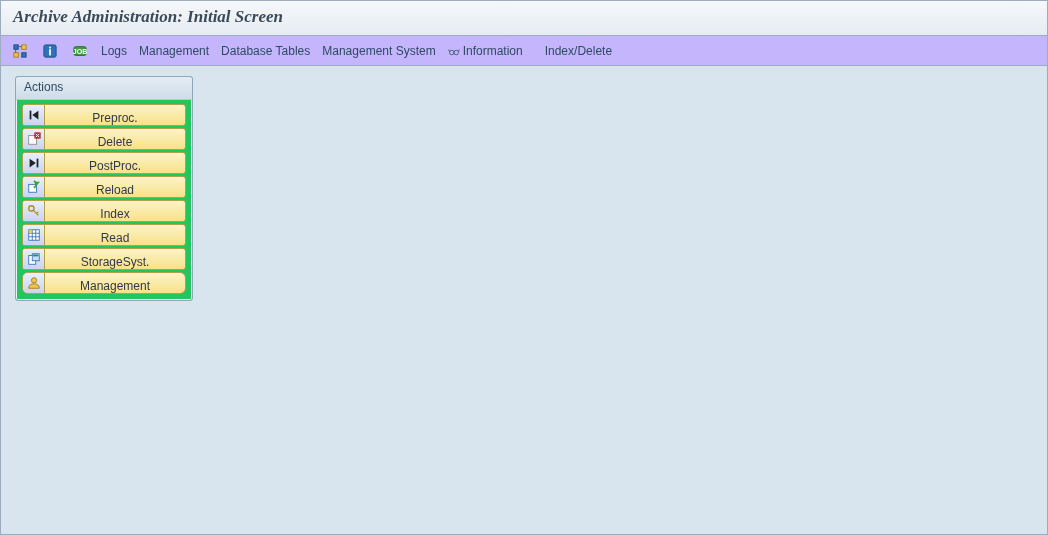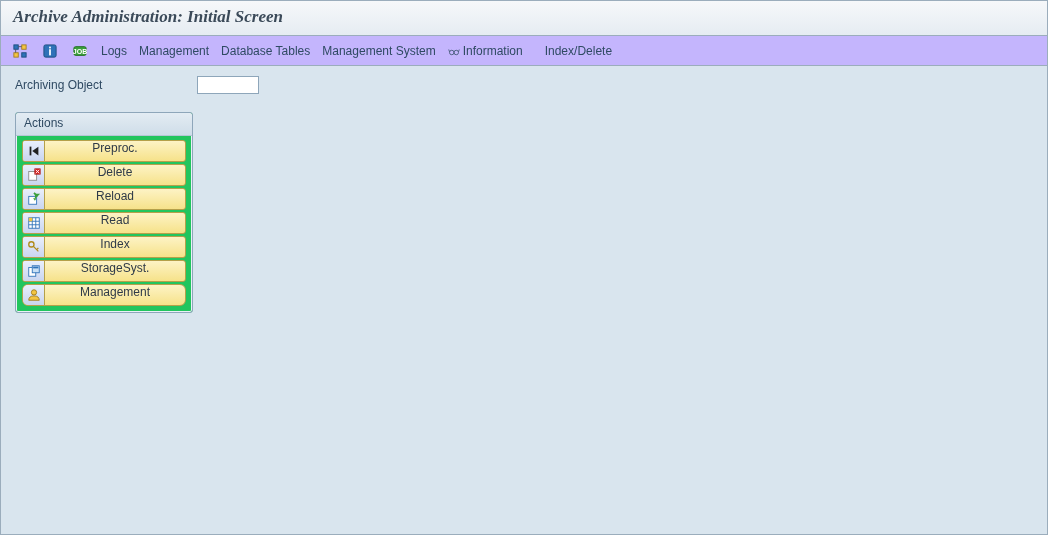--- a/index.html
+++ b/index.html
@@ -84,21 +84,21 @@
       padding: 3px 8px 5px 8px;
       background: linear-gradient(#e3ecf3, #cfdde9);
       border-bottom: 1px solid #b5c7d5;
       border-radius: 3px 3px 0 0;
     }
     .actions-body {
       padding: 4px 6px 6px 6px;
     }
     .action-button {
       display: flex;
-      align-items: flex-start;
+      align-items: flex-end;
       width: 100%;
       height: 22px;
       margin-bottom: 2px;
       background: linear-gradient(#fdf3c5, #f6e28a);
       border: 1px solid #b4a04a;
       border-radius: 3px;
       cursor: pointer;
       overflow: hidden;
     }
     .action-button:last-child { margin-bottom: 0; border-radius: 6px; }
@@ -164,24 +164,20 @@
         <line x1="2" y1="9" x2="1" y2="6" stroke="#2f4a63"></line>
         <line x1="14" y1="9" x2="15" y2="6" stroke="#2f4a63"></line>
       </svg>
     <span>Information</span>
   </span>
   <span class="menu-item" style="margin-left:10px;">Index/Delete</span>
 </div>
 
 <div class="content">
 
-  <div class="field-row">
-    <label>Archiving Object</label>
-    <input type="text" value="" style="">
-  </div>
 
   <div class="actions-panel">
     <div class="actions-header">Actions</div>
     <div class="actions-body">
 
       <div class="action-button">
         <span class="ab-icon">
           <svg class="ic" viewBox="0 0 16 16">
               <rect x="3" y="3" width="2" height="10" fill="#222"></rect>
               <polygon points="13,3 13,13 6,8" fill="#222"></polygon>
@@ -196,61 +192,70 @@
           <svg class="ic" viewBox="0 0 16 16">
               <rect x="2" y="4" width="9" height="10" fill="#fff" stroke="#888"></rect>
               <rect x="9" y="1" width="6" height="6" fill="#d33" stroke="#a11"></rect>
               <line x1="10" y1="2" x2="14" y2="6" stroke="#fff"></line>
               <line x1="14" y1="2" x2="10" y2="6" stroke="#fff"></line>
             </svg>
         </span>
         <span class="ab-label">Delete</span>
       </div>
 
+      <div class="action-button">
+        <span class="ab-icon">
+          <svg class="ic" viewBox="0 0 16 16">
+              <polygon points="3,3 3,13 10,8" fill="#222"></polygon>
+              <rect x="11" y="3" width="2" height="10" fill="#222"></rect>
+            </svg>
+        </span>
+        <span class="ab-label">PostProc.</span>
+      </div>
 
       <div class="action-button">
         <span class="ab-icon">
           <svg class="ic" viewBox="0 0 16 16">
               <rect x="2" y="5" width="9" height="9" fill="#fff" stroke="#2f72b8"></rect>
               <polygon points="15,2 9,2 9,8" fill="#3ca03c"></polygon>
               <line x1="12" y1="5" x2="8" y2="1" stroke="#3ca03c" stroke-width="2"></line>
               <polygon points="7,7 11,7 9,10" fill="#3ca03c"></polygon>
             </svg>
         </span>
         <span class="ab-label">Reload</span>
+      </div>
+
+      <div class="action-button">
+        <span class="ab-icon">
+          <svg class="ic" viewBox="0 0 16 16">
+              <circle cx="5" cy="5" r="3" fill="none" stroke="#b08a1a" stroke-width="1.5"></circle>
+              <line x1="7" y1="7" x2="13" y2="13" stroke="#b08a1a" stroke-width="1.5"></line>
+              <line x1="11" y1="11" x2="13" y2="9" stroke="#b08a1a" stroke-width="1.5"></line>
+            </svg>
+        </span>
+        <span class="ab-label">Index</span>
       </div>
 
       <div class="action-button">
         <span class="ab-icon">
           <svg class="ic" viewBox="0 0 16 16">
               <rect x="2" y="2" width="12" height="12" fill="#fff" stroke="#2f72b8"></rect>
               <line x1="2" y1="6" x2="14" y2="6" stroke="#2f72b8"></line>
               <line x1="2" y1="10" x2="14" y2="10" stroke="#2f72b8"></line>
               <line x1="6" y1="2" x2="6" y2="14" stroke="#2f72b8"></line>
               <line x1="10" y1="2" x2="10" y2="14" stroke="#2f72b8"></line>
               <rect x="2" y="2" width="4" height="4" fill="#f4c542"></rect>
             </svg>
         </span>
         <span class="ab-label">Read</span>
       </div>
 
       <div class="action-button">
         <span class="ab-icon">
           <svg class="ic" viewBox="0 0 16 16">
-              <circle cx="5" cy="5" r="3" fill="none" stroke="#b08a1a" stroke-width="1.5"></circle>
-              <line x1="7" y1="7" x2="13" y2="13" stroke="#b08a1a" stroke-width="1.5"></line>
-              <line x1="11" y1="11" x2="13" y2="9" stroke="#b08a1a" stroke-width="1.5"></line>
-            </svg>
-        </span>
-        <span class="ab-label">Index</span>
-      </div>
-
-      <div class="action-button">
-        <span class="ab-icon">
-          <svg class="ic" viewBox="0 0 16 16">
               <rect x="2" y="4" width="8" height="10" fill="#fff" stroke="#2f72b8"></rect>
               <rect x="6" y="2" width="8" height="8" fill="#c9e0f5" stroke="#2f72b8"></rect>
               <rect x="7" y="3" width="6" height="2" fill="#2f72b8"></rect>
             </svg>
         </span>
         <span class="ab-label">StorageSyst.</span>
       </div>
 
       <div class="action-button">
         <span class="ab-icon">

